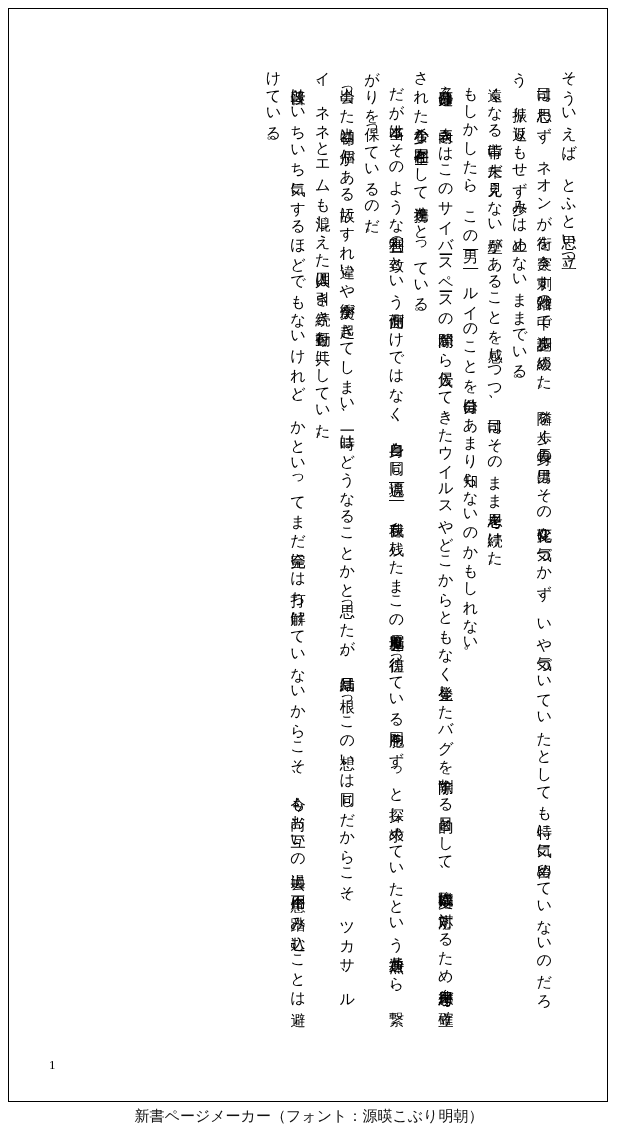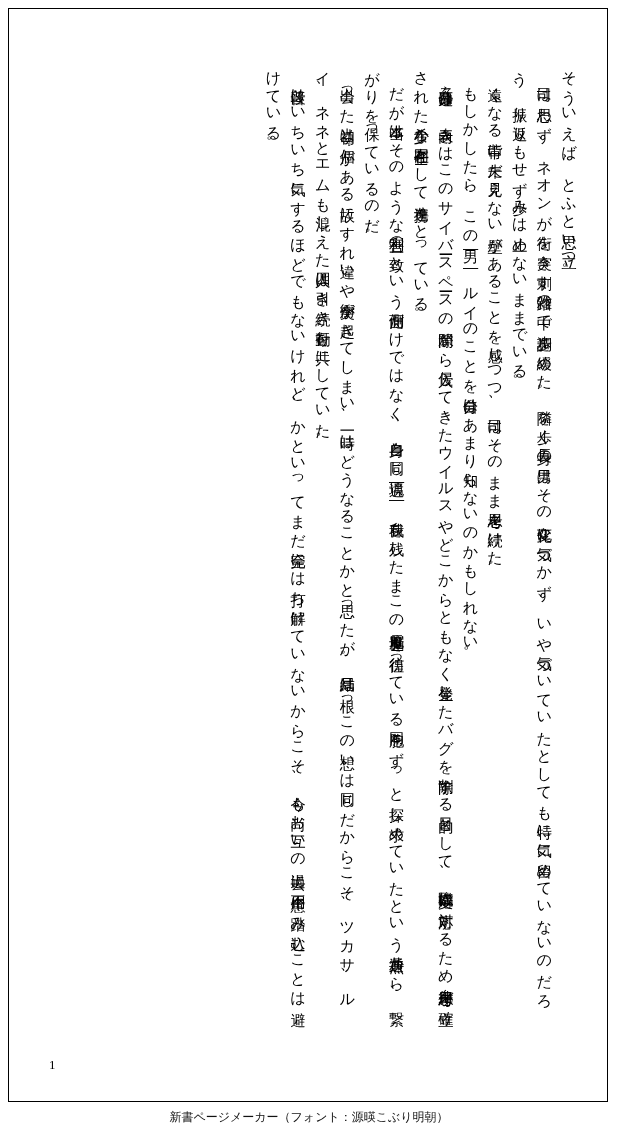--- a/index.html
+++ b/index.html
@@ -56,21 +56,21 @@
     bottom: 28px;
     font-size: 13px;
     font-family: "Liberation Serif", serif;
   }
   .footer-credit {
     position: absolute;
     left: 0;
     right: 0;
     bottom: 6px;
     text-align: center;
-    font-size: 12px;
+    font-size: 15px;
     color: #111111;
     font-family: Liberation Serif, serif;
   }
 </style>
 </head>
 <body>
 
 <div id="page">
 
   <div class="vtext-area">

